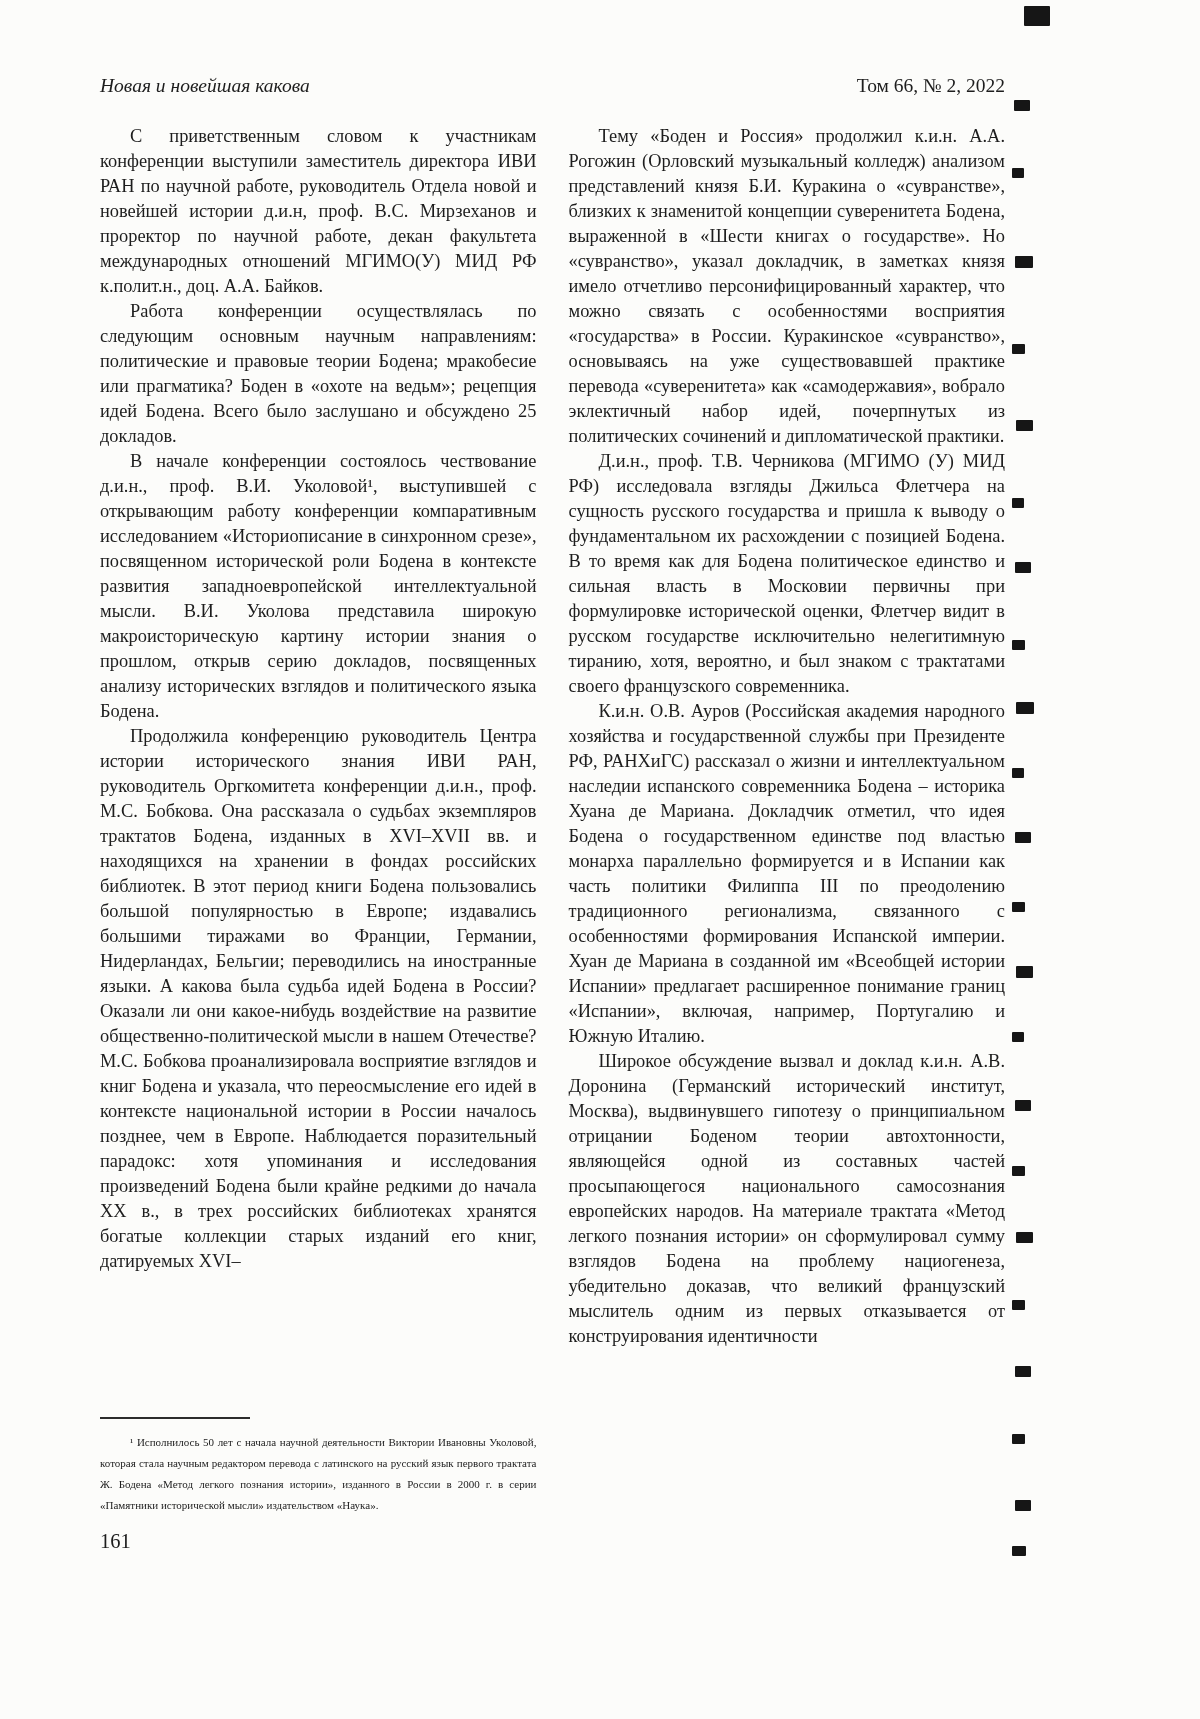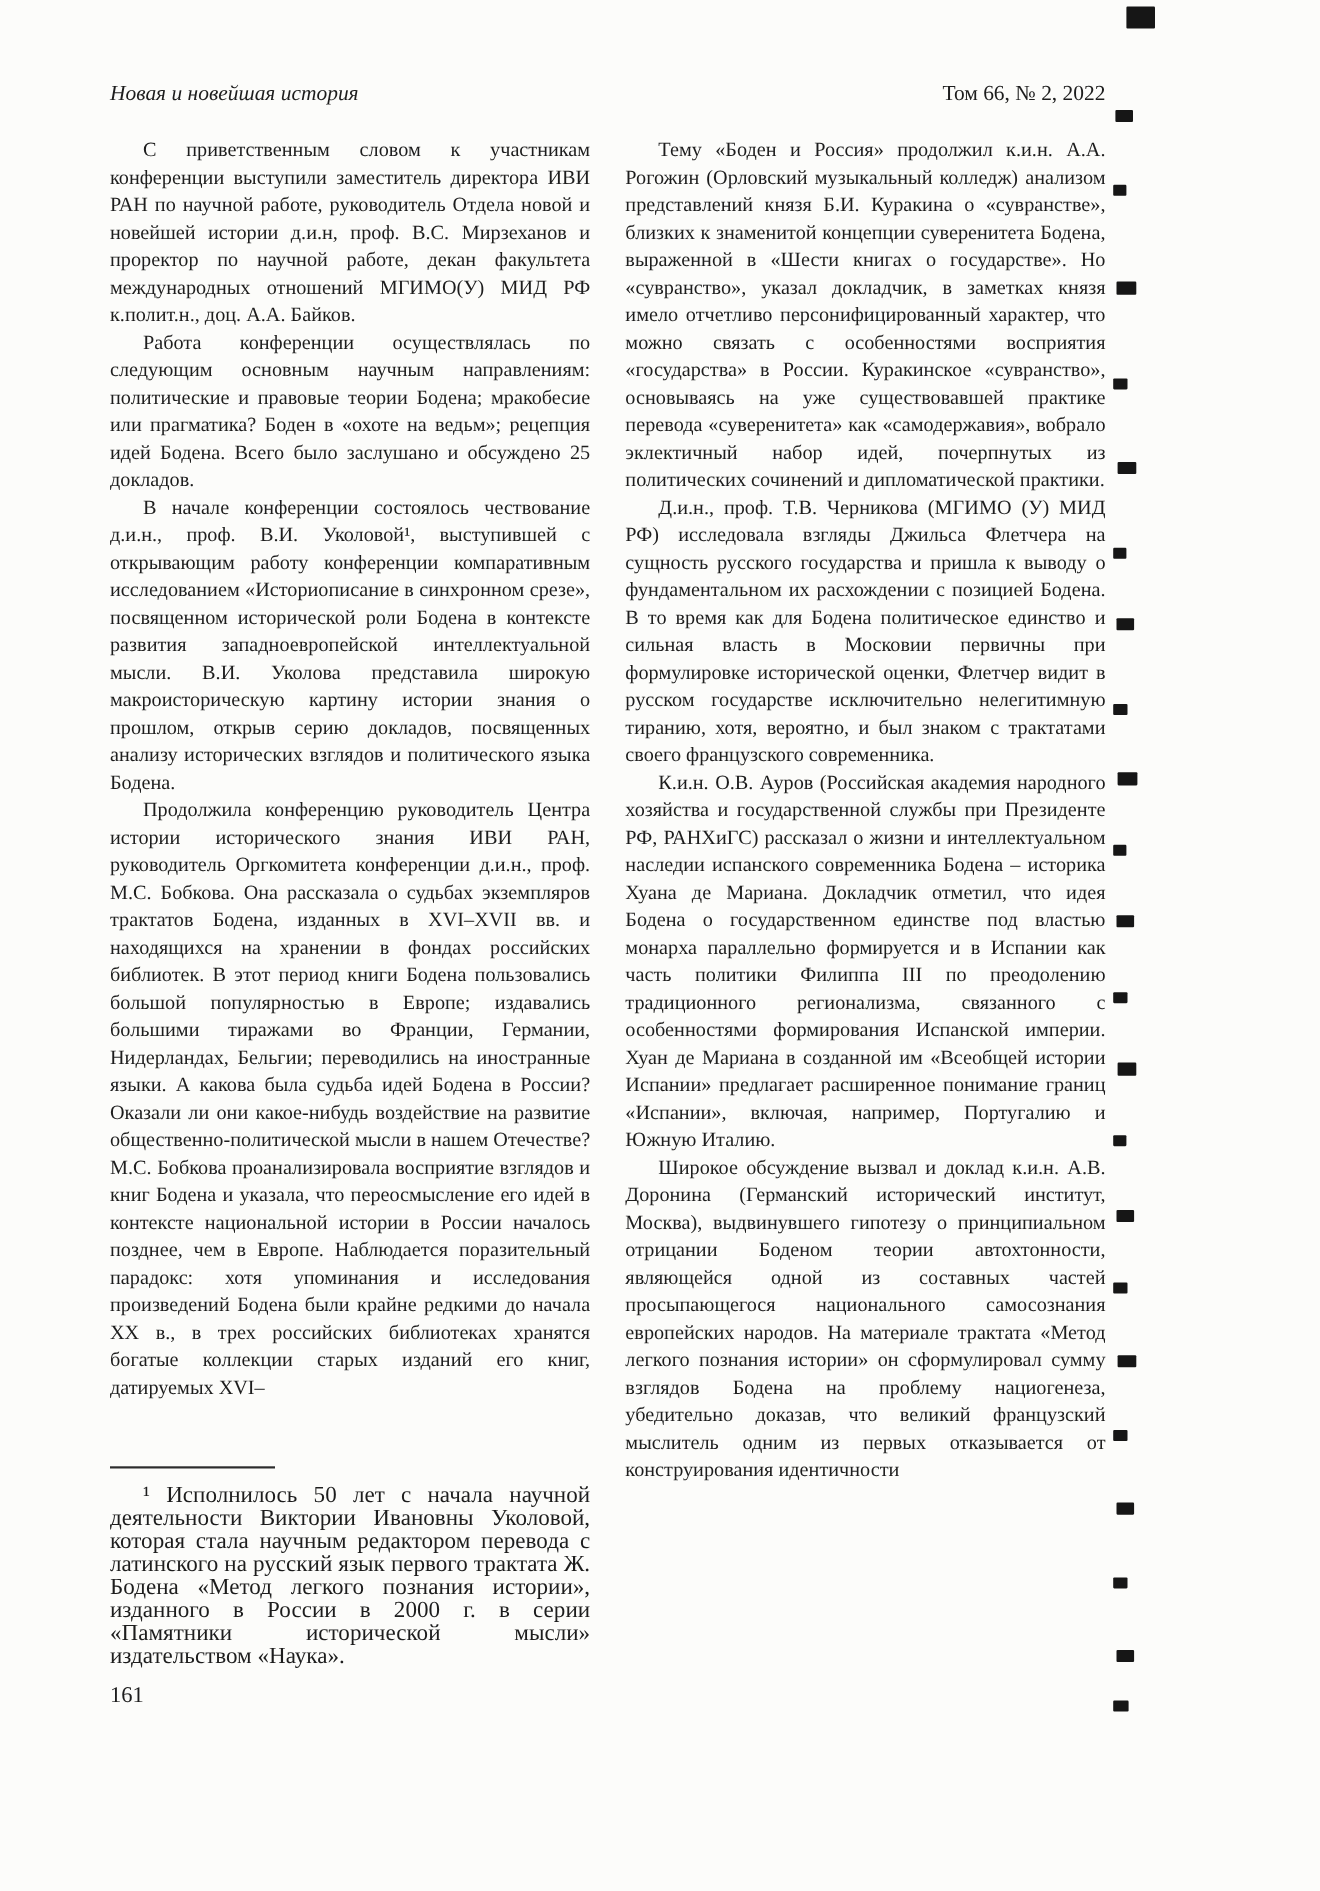--- a/index.html
+++ b/index.html
@@ -46,21 +46,21 @@
 
   .col-left { display: flex; flex-direction: column; }
   .footnote-block { margin-top: auto; padding-top: 6px; }
   .fn-rule {
     width: 150px;
     height: 2px;
     background: #2c2c2c;
     margin: 0 0 13px 0;
   }
   .footnote {
-    font-size: 21px;
+    font-size: 11px;
     line-height: 21px;
     text-align: justify;
     text-indent: 26px;
     margin: 0;
   }
 
   .page-number {
     position: absolute;
     left: 100px;
     top: 1530px;
@@ -72,21 +72,21 @@
     background: #161616;
     border-radius: 1px;
   }
 </style>
 </head>
 <body>
 
 <div class="page">
 
   <div class="header">
-    <span class="journal-title">Новая и новейшая история</span>
+    <span class="journal-title">Новая и новейшая какова</span>
     <span class="issue-info">Том 66, № 2, 2022</span>
   </div>
 
   <div class="columns">
 
     <div class="col col-left">
       <p>С приветственным словом к участникам конференции выступили заместитель директора ИВИ РАН по научной работе, руководитель Отдела новой и новейшей истории д.и.н, проф. В.С. Мирзеханов и проректор по научной работе, декан факультета международных отношений МГИМО(У) МИД РФ к.полит.н., доц. А.А. Байков.</p>
       <p>Работа конференции осуществлялась по следующим основным научным направлениям: политические и правовые теории Бодена; мракобесие или прагматика? Боден в «охоте на ведьм»; рецепция идей Бодена. Всего было заслушано и обсуждено 25 докладов.</p>
       <p>В начале конференции состоялось чествование д.и.н., проф. В.И. Уколовой¹, выступившей с открывающим работу конференции компаративным исследованием «Историописание в синхронном срезе», посвященном исторической роли Бодена в контексте развития западноевропейской интеллектуальной мысли. В.И. Уколова представила широкую макроисторическую картину истории знания о прошлом, открыв серию докладов, посвященных анализу исторических взглядов и политического языка Бодена.</p>
       <p>Продолжила конференцию руководитель Центра истории исторического знания ИВИ РАН, руководитель Оргкомитета конференции д.и.н., проф. М.С. Бобкова. Она рассказала о судьбах экземпляров трактатов Бодена, изданных в XVI–XVII вв. и находящихся на хранении в фондах российских библиотек. В этот период книги Бодена пользовались большой популярностью в Европе; издавались большими тиражами во Франции, Германии, Нидерландах, Бельгии; переводились на иностранные языки. А какова была судьба идей Бодена в России? Оказали ли они какое-нибудь воздействие на развитие общественно-политической мысли в нашем Отечестве? М.С. Бобкова проанализировала восприятие взглядов и книг Бодена и указала, что переосмысление его идей в контексте национальной истории в России началось позднее, чем в Европе. Наблюдается поразительный парадокс: хотя упоминания и исследования произведений Бодена были крайне редкими до начала XX в., в трех российских библиотеках хранятся богатые коллекции старых изданий его книг, датируемых XVI–</p>

